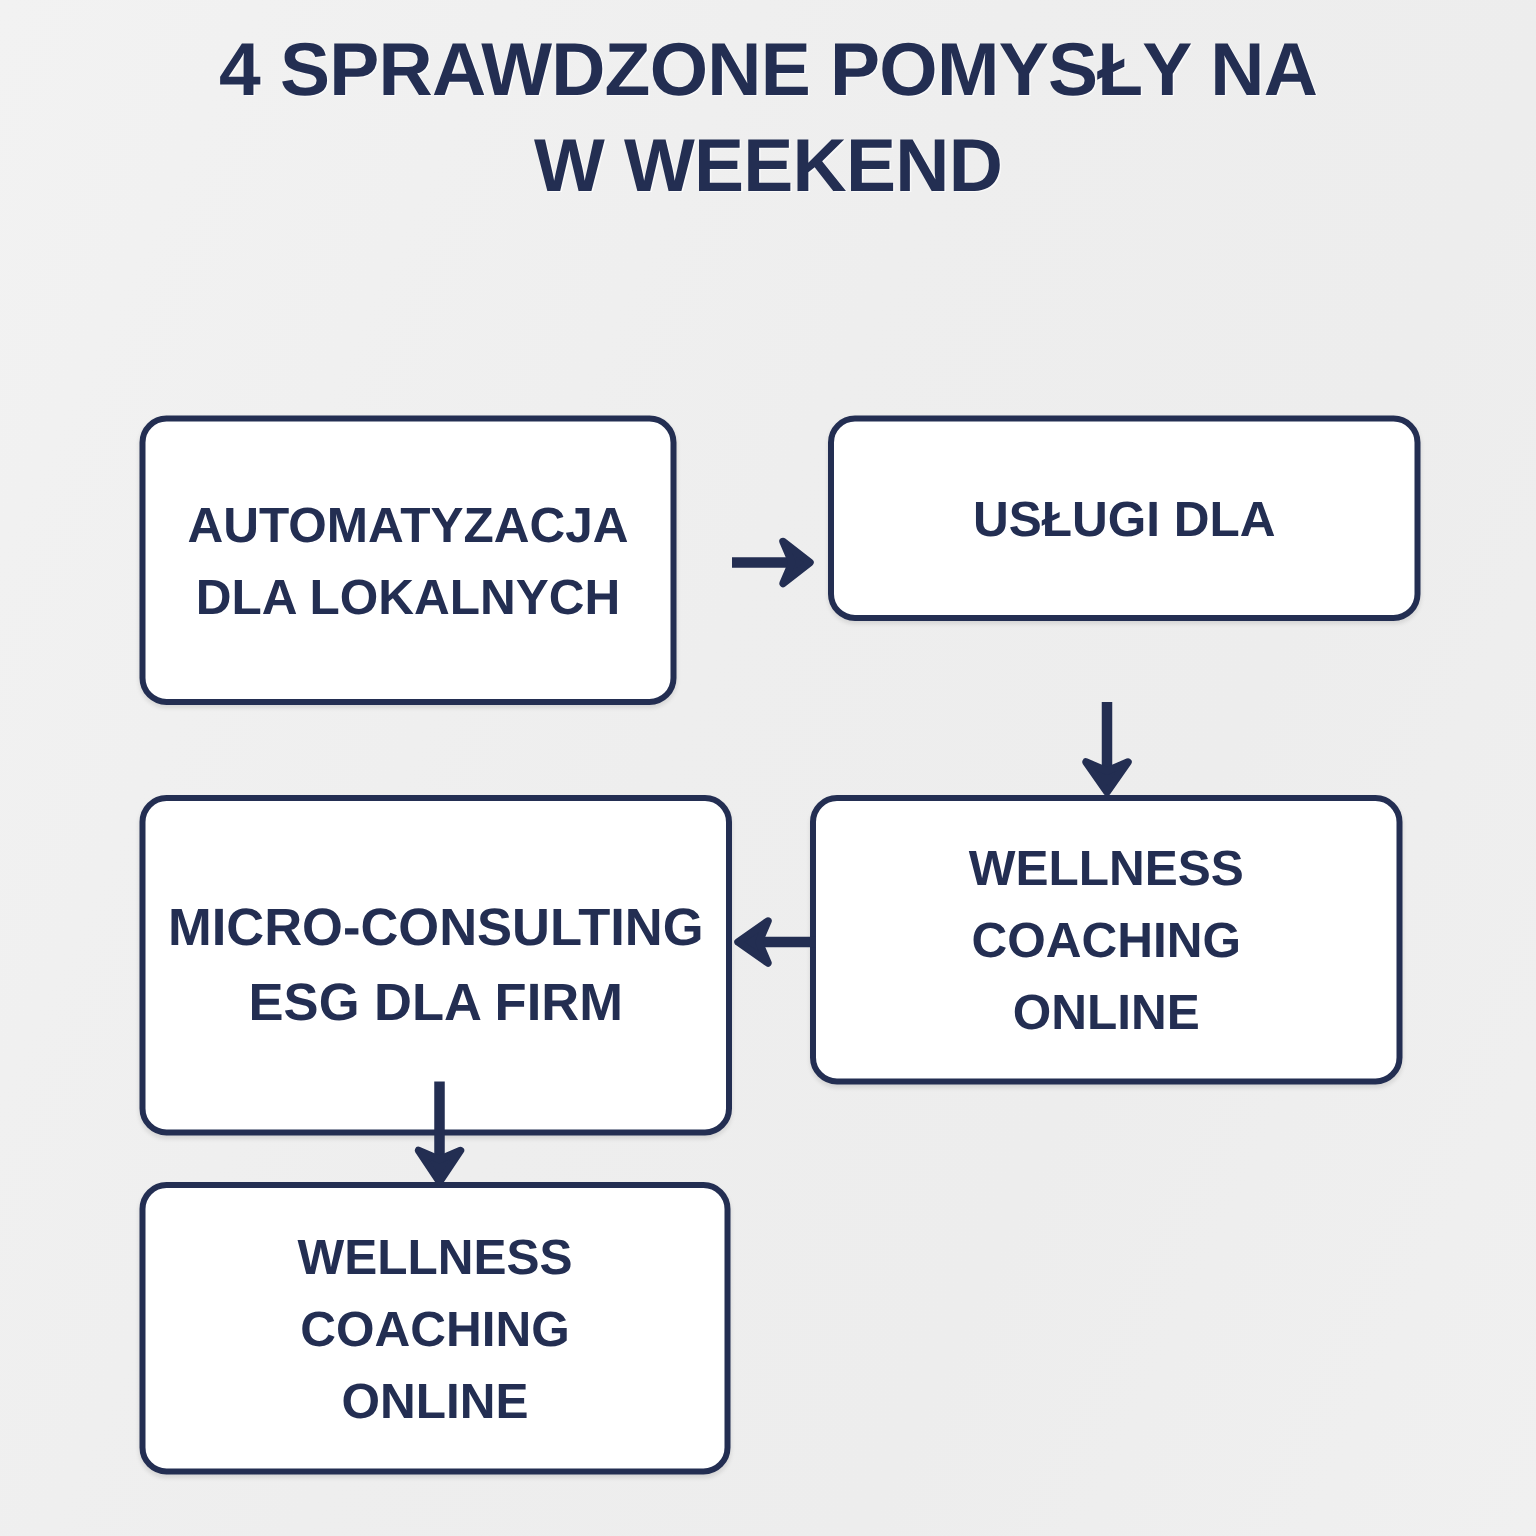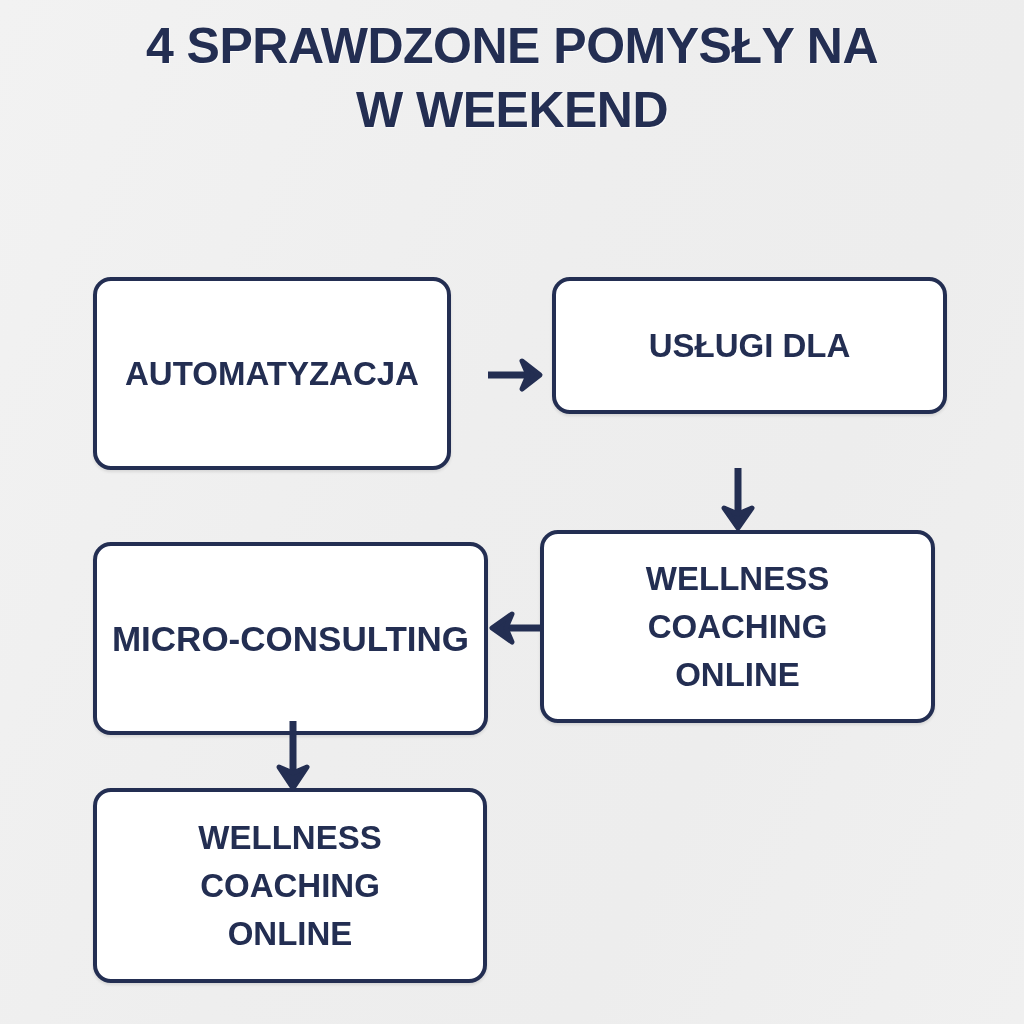--- a/index.html
+++ b/index.html
@@ -62,21 +62,21 @@
     text-shadow: 0.5px 0.5px 0 rgba(255,255,255,0.5);
   }
   .node .label .l { display: block; }
 
   
   .node.overflow { overflow: visible; }
   .node.overflow .label { font-size: 35px; line-height: 50px; }
 
   #node1 { left: 93px;  top: 277px; width: 358px; height: 193px; justify-content: center; }
   #node2 { left: 540px; top: 277px; width: 395px; height: 137px; margin-left: 12px; }
-  #node3 { left: 93px;  top: 542px; width: 395px; height: 193px; }
+  #node3 { left: 93px;  top: 530px; width: 395px; height: 227px; }
   #node4 { left: 540px; top: 530px; width: 395px; height: 193px; }
   #node5 { left: 93px;  top: 788px; width: 394px; height: 195px; }
 
   
   .conn { position: absolute; }
   .conn svg { display: block; overflow: visible; }
 
   #conn-1-2 { left: 488px; top: 355px; }
   #conn-2-4 { left: 718px; top: 468px; }
   #conn-4-3 { left: 488px; top: 608px; }
@@ -88,32 +88,34 @@
 <div id="canvas">
 
   <div id="title">
     <span class="tline">4 SPRAWDZONE POMYSŁY NA</span>
     <span class="tline">W WEEKEND</span>
   </div>
 
   <div class="node" id="node1">
     <div class="label">
       <span class="l">AUTOMATYZACJA</span>
+      <span class="l">DLA LOKALNYCH</span>
     </div>
   </div>
 
   <div class="node" id="node2">
     <div class="label">
       <span class="l">USŁUGI DLA</span>
     </div>
   </div>
 
   <div class="node overflow" id="node3">
     <div class="label">
       <span class="l">MICRO-CONSULTING</span>
+      <span class="l">ESG DLA FIRM</span>
     </div>
   </div>
 
   <div class="node" id="node4">
     <div class="label">
       <span class="l">WELLNESS</span>
       <span class="l">COACHING</span>
       <span class="l">ONLINE</span>
     </div>
   </div>

